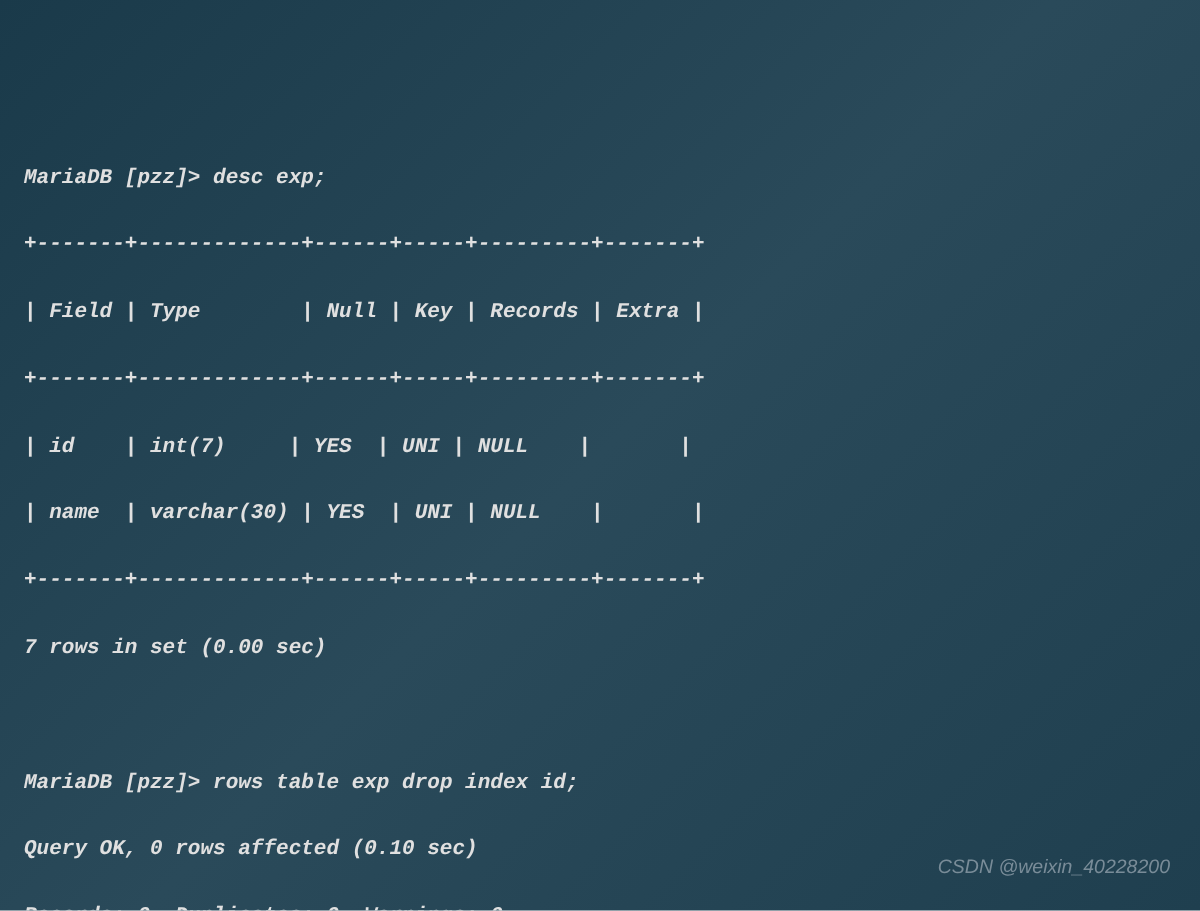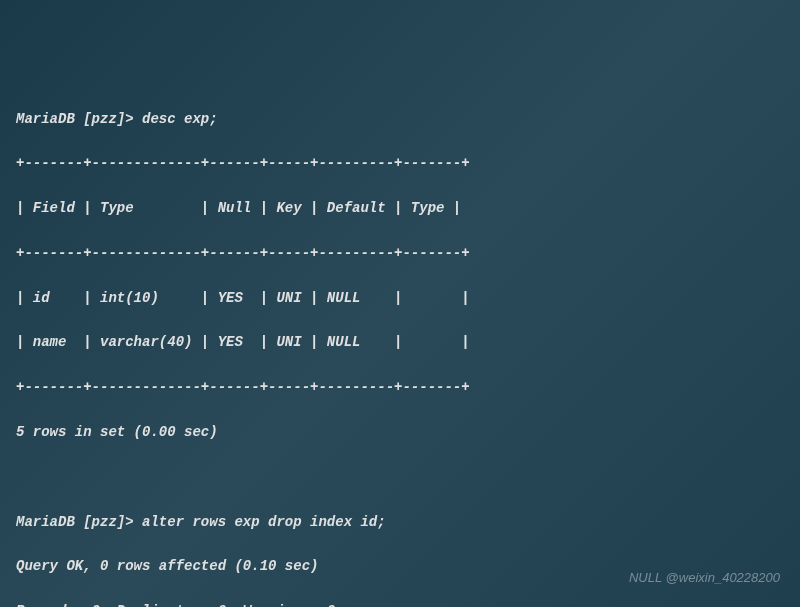--- a/index.html
+++ b/index.html
@@ -35,38 +35,38 @@
       font-size: 13px;
     }
   </style>
 </head>
 <body>
 
 
 
 <span class="line"><span>MariaDB [pzz]&gt;</span> <span>desc exp;</span></span>
 <span class="line">+-------+-------------+------+-----+---------+-------+</span>
-<span class="line">| Field | Type        | Null | Key | Default | Type |</span>
+<span class="line">| Field | Type        | Null | Key | Records | Extra |</span>
 <span class="line">+-------+-------------+------+-----+---------+-------+</span>
-<span class="line">| id    | int(10)     | YES  | UNI | NULL    |       |</span>
-<span class="line">| name  | varchar(40) | YES  | UNI | NULL    |       |</span>
+<span class="line">| id    | int(7)     | YES  | UNI | NULL    |       |</span>
+<span class="line">| name  | varchar(30) | YES  | UNI | NULL    |       |</span>
 <span class="line">+-------+-------------+------+-----+---------+-------+</span>
-<span class="line">5 rows in set (0.00 sec)</span>
+<span class="line">7 rows in set (0.00 sec)</span>
 <span class="line"> </span>
-<span class="line"><span>MariaDB [pzz]&gt;</span> <span>alter rows exp drop index id;</span></span>
+<span class="line"><span>MariaDB [pzz]&gt;</span> <span>rows table exp drop index id;</span></span>
 <span class="line">Query OK, 0 rows affected (0.10 sec)</span>
 <span class="line">Records: 0  Duplicates: 0  Warnings: 0</span>
 
 
 
 
 
 
 
 
 
 
 
 
-<div class="watermark">NULL @weixin_40228200</div>
+<div class="watermark">CSDN @weixin_40228200</div>
 
 
 
 
 </body></html>

